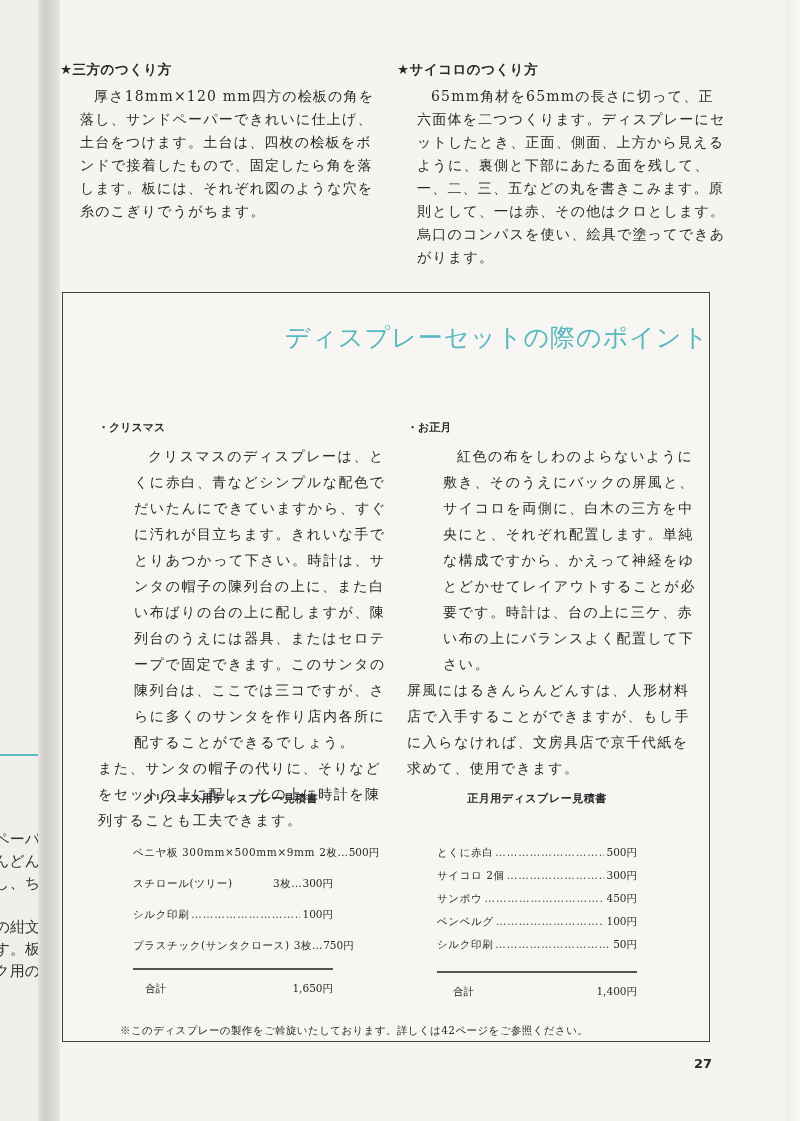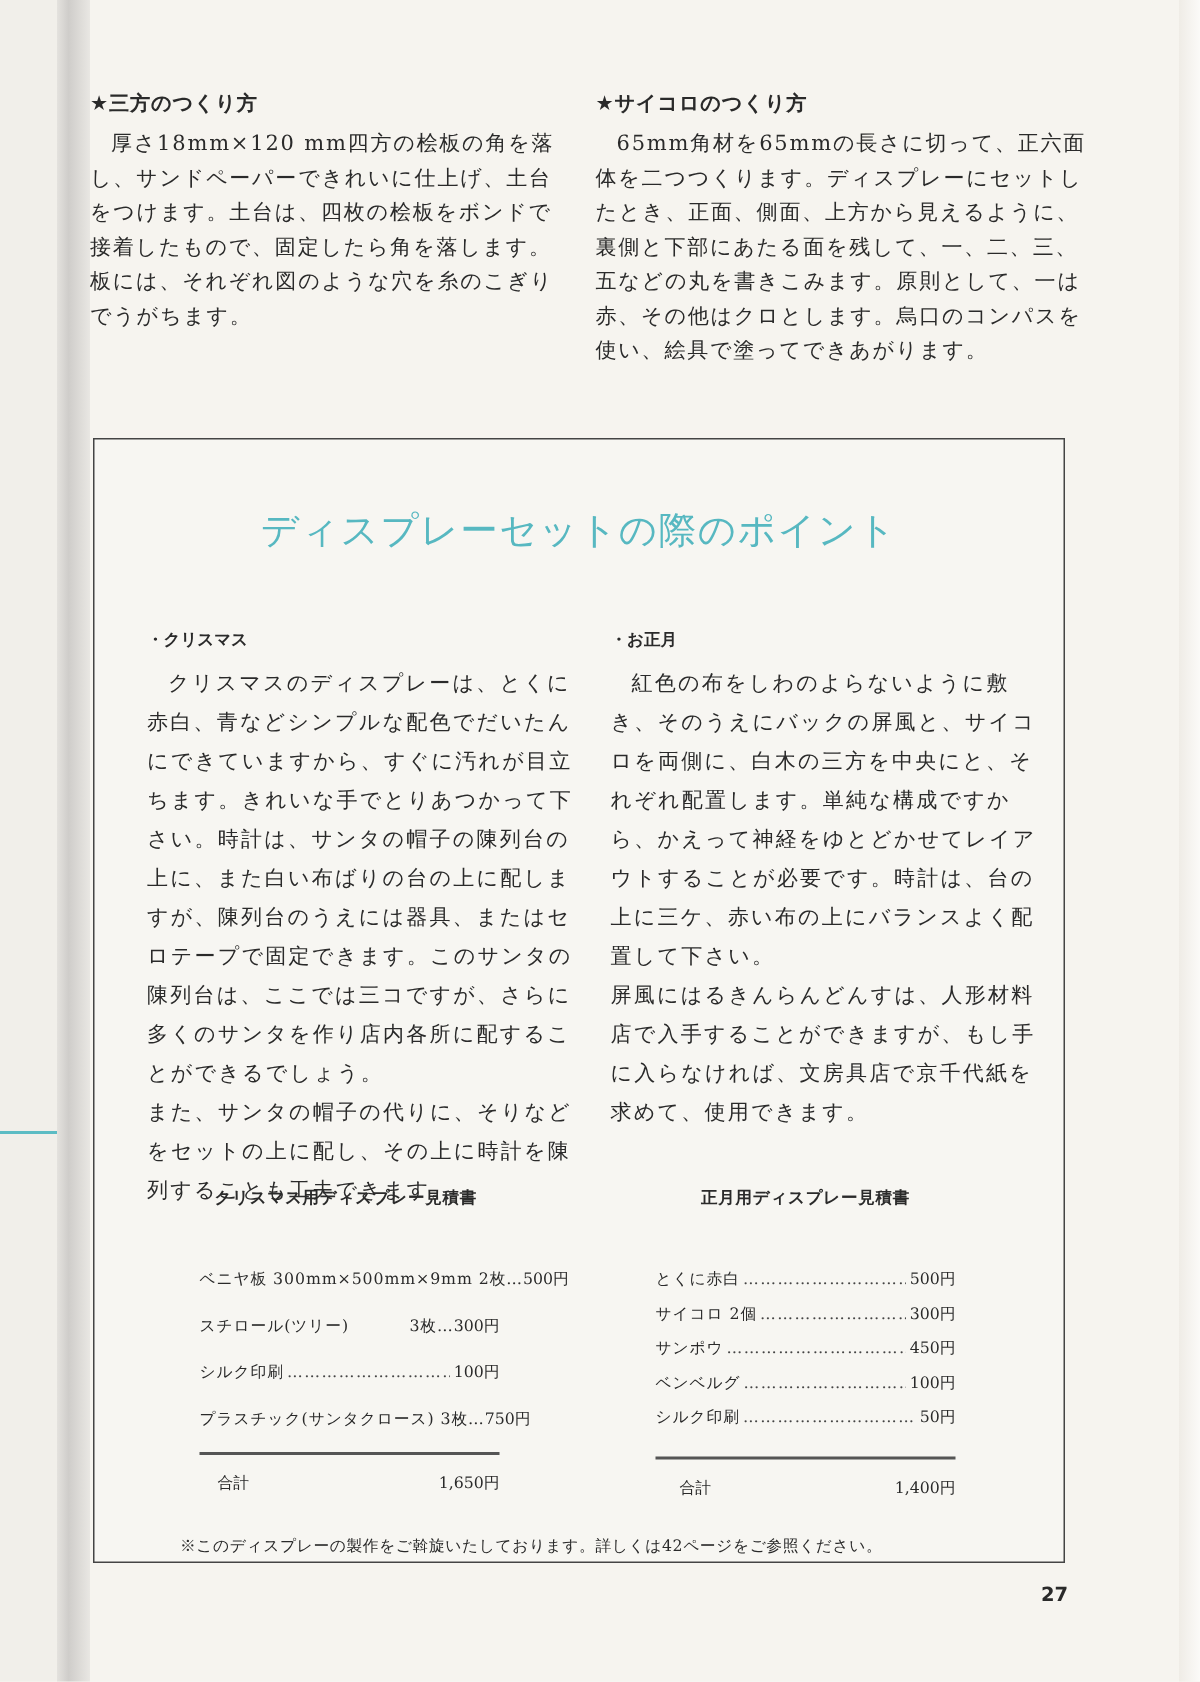--- a/index.html
+++ b/index.html
@@ -33,41 +33,41 @@
     }
 
     
     .top-col { position: absolute; top: 28px; font-size: 14px; line-height: 23px; margin-top: 30px; }
     .top-col.left { left: 60px; width: 322px; }
     .top-col.right { left: 397px; width: 330px; }
     .top-col h3 {
       margin: 0 0 4px 0; font-size: 13.5px; font-weight: bold;
       font-family: "DejaVu Sans", "Liberation Sans", sans-serif; letter-spacing: 0.5px;
     }
-    .top-col p { margin: 0; text-indent: 1em; letter-spacing: 1.2px; }
+    .top-col p { margin: 0; text-indent: 1em; letter-spacing: 1.2px; padding-left: 20px; }
 
     
     .points-box {
       position: absolute; left: 62px; top: 292px; width: 648px; height: 750px;
       border: 1.5px solid #444; box-sizing: border-box; background: #f7f6f2;
     }
     .box-title {
-      position: absolute; left: 0; right: 0; top: 44px; text-align: center;
+      position: absolute; left: 0; right: 0; top: 28px; text-align: right;
       font-size: 25px; color: #57b8c1; letter-spacing: 1px;
       font-family: "DejaVu Serif", "Liberation Serif", serif;
     }
     .section { position: absolute; top: 122px; width: 296px; font-size: 14px; line-height: 26px; }
     .section.xmas { left: 35px; }
     .section.newyear { left: 344px; }
     .section h4 {
       margin: 0 0 2px 0; font-size: 11px; font-weight: bold;
       font-family: Liberation Mono, monospace;
     }
     .section p { margin: 0; letter-spacing: 1.5px; }
-    .section p.indent { text-indent: 1em; }
+    .section p.indent { text-indent: 1em; margin-left: 36px; }
 
     .estimate { position: absolute; top: 498px; width: 200px; font-size: 10.5px; }
     .estimate.xmas { left: 70px; }
     .estimate.newyear { left: 374px; }
     .estimate h5 {
       margin: 0 0 40px 0; text-align: center; font-size: 11px; font-weight: bold;
       font-family: "DejaVu Sans", "Liberation Sans", sans-serif; letter-spacing: 0.5px;
     }
     .estimate.xmas h5 { margin-left: -5px; }
     .est-row {
@@ -92,20 +92,29 @@
     .page-number {
       position: absolute; left: 694px; top: 1056px; font-size: 13px; font-weight: bold;
       font-family: "DejaVu Sans", "Liberation Sans", sans-serif;
     }
   </style>
 </head>
 <body>
 
 <div class="prev-page">
   <div class="prev-rule"></div>
+  <div class="prev-lines">
+    <div>ペーパ</div>
+    <div>んどん</div>
+    <div>し、ち</div>
+    <div class="gap"></div>
+    <div>の紺文</div>
+    <div>す。板</div>
+    <div>ク用の</div>
+  </div>
 </div>
 <div class="gutter"></div>
 <div class="right-edge"></div>
 
 <div class="top-col left">
   <h3>★三方のつくり方</h3>
   <p>厚さ18mm×120 mm四方の桧板の角を落し、サンドペーパーできれいに仕上げ、土台をつけます。土台は、四枚の桧板をボンドで接着したもので、固定したら角を落します。板には、それぞれ図のような穴を糸のこぎりでうがちます。</p>
 </div>
 
 <div class="top-col right">

